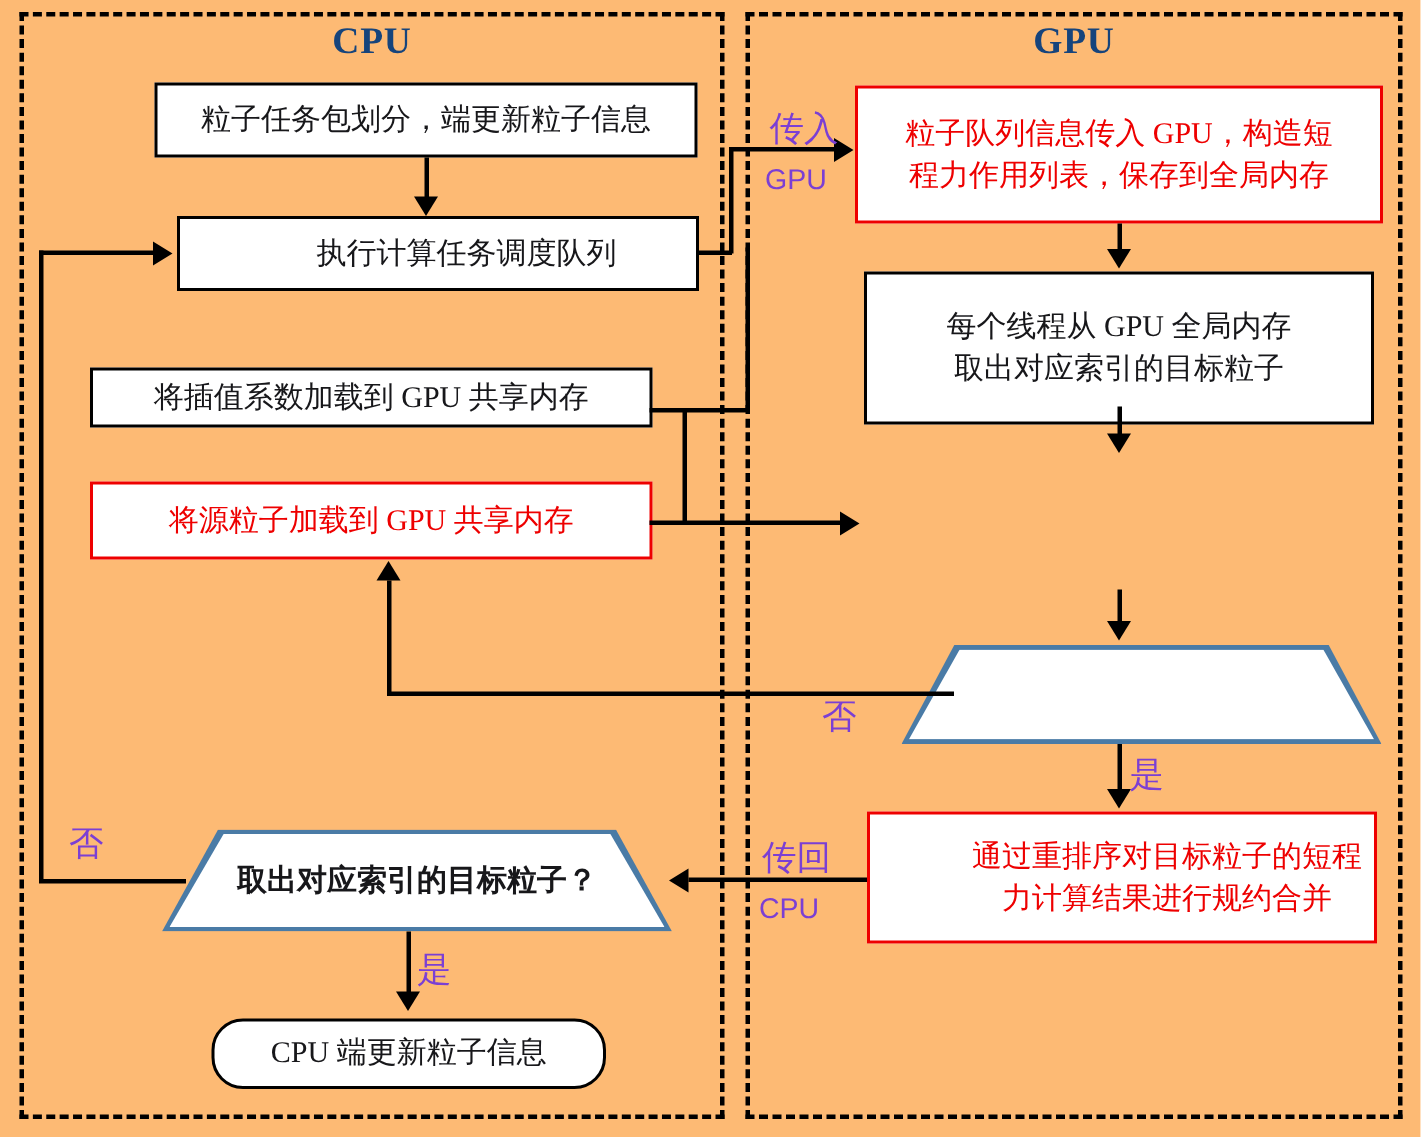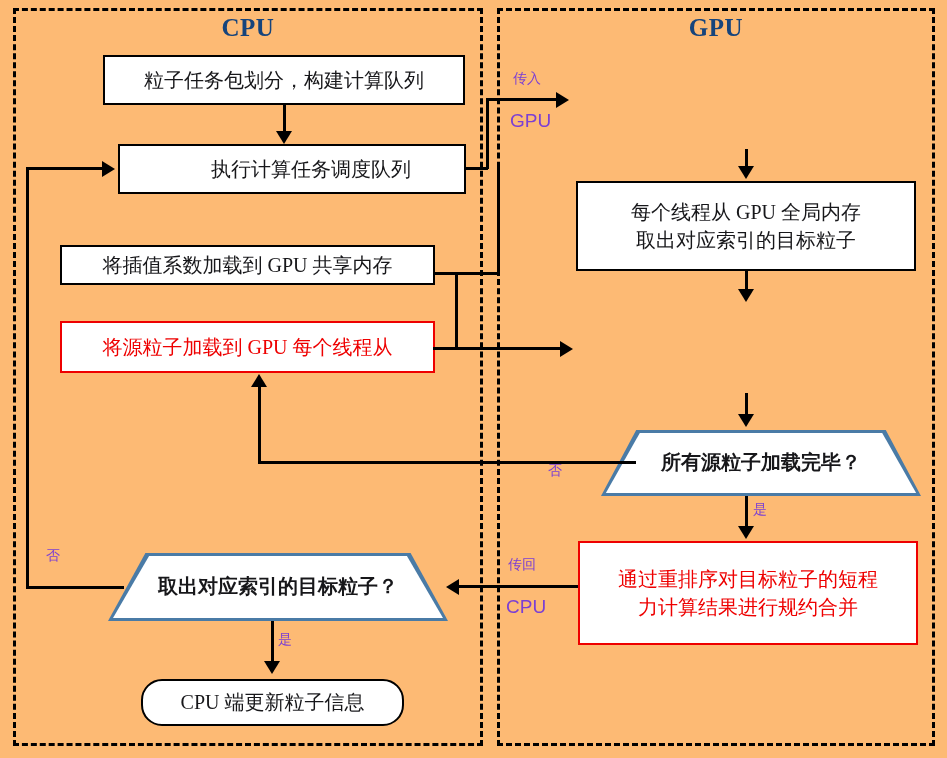--- a/index.html
+++ b/index.html
@@ -109,80 +109,83 @@
   }
   .arrowhead.left {
     border-top: 8px solid transparent;
     border-bottom: 8px solid transparent;
     border-right: 13px solid #000000;
   }
 
   .edge-label {
     position: absolute;
     color: #7b3fd4;
-    font-size: 14px;
+    font-size: 23px;
     font-family: Liberation Mono, monospace;
     white-space: nowrap;
   }
   .edge-label.sans {
     font-family: "Liberation Sans", "DejaVu Sans", sans-serif;
     font-size: 19px;
   }
 </style>
 </head>
 <body>
 
 <div id="canvas">
 
   <div class="panel" style="left:13px; top:8px; width:470px; height:738px;"></div>
   <div class="panel" style="left:497px; top:8px; width:438px; height:738px;"></div>
 
   <div class="panel-title" style="left:13px; top:14px; width:470px;">CPU</div>
   <div class="panel-title" style="left:497px; top:14px; width:438px;">GPU</div>
 
   <div class="node rect-black" style="left:103px; top:55px; width:362px; height:50px;">
-    <span class="txt">粒子任务包划分，构建计算队列</span>
+    <span class="txt">粒子任务包划分，端更新粒子信息</span>
   </div>
 
   <div class="node rect-black" style="left:118px; top:144px; width:348px; height:50px;padding-left:38px;">
     <span class="txt">执行计算任务调度队列</span>
   </div>
 
   <div class="node rect-black" style="left:60px; top:245px; width:375px; height:40px;">
     <span class="txt">将插值系数加载到 GPU 共享内存</span>
   </div>
 
   <div class="node rect-red" style="left:60px; top:321px; width:375px; height:52px;">
-    <span class="txt">将源粒子加载到 GPU 每个线程从</span>
+    <span class="txt">将源粒子加载到 GPU 共享内存</span>
   </div>
 
   <div class="trap" style="left:108px; top:553px; width:340px; height:68px;">
     <span class="trap-shape"></span>
     <span class="trap-inner"></span>
     <span class="trap-label">取出对应索引的目标粒子？</span>
   </div>
 
   <div class="node rect-black" style="left:141px; top:679px; width:263px; height:47px;border-radius:21px;">
     <span class="txt">CPU 端更新粒子信息</span>
   </div>
 
-
-  <div class="node rect-black" style="left:576px; top:181px; width:340px; height:90px; white-space:pre-line;">
+  <div class="node rect-red" style="left:570px; top:57px; width:352px; height:92px; white-space:pre-line;">
+    <span class="txt">粒子队列信息传入 GPU，构造短
+程力作用列表，保存到全局内存</span>
+  </div>
+
+  <div class="node rect-black" style="left:576px; top:181px; width:340px; height:102px; white-space:pre-line;">
     <span class="txt">每个线程从 GPU 全局内存
 取出对应索引的目标粒子</span>
   </div>
 
 
   <div class="trap" style="left:601px; top:430px; width:320px; height:66px;">
     <span class="trap-shape"></span>
     <span class="trap-inner"></span>
-    <span class="trap-label">所有源粒子加载完毕？</span>
-  </div>
-
-  <div class="node rect-red" style="left:578px; top:541px; width:340px; height:104px; white-space:pre-line;">
+  </div>
+
+  <div class="node rect-red" style="left:578px; top:541px; width:340px; height:88px; white-space:pre-line;justify-content:flex-end;">
     <span class="txt">通过重排序对目标粒子的短程
 力计算结果进行规约合并</span>
   </div>
 
   <div class="ln v" style="left:283px; top:105px; height:28px;"></div>
   <div class="arrowhead down" style="left:276px; top:131px;"></div>
 
   <div class="ln h" style="left:26px; top:586px; width:98px;"></div>
   <div class="ln v" style="left:26px; top:167px; height:421px;"></div>
   <div class="ln h" style="left:26px; top:167px; width:76px;"></div>

